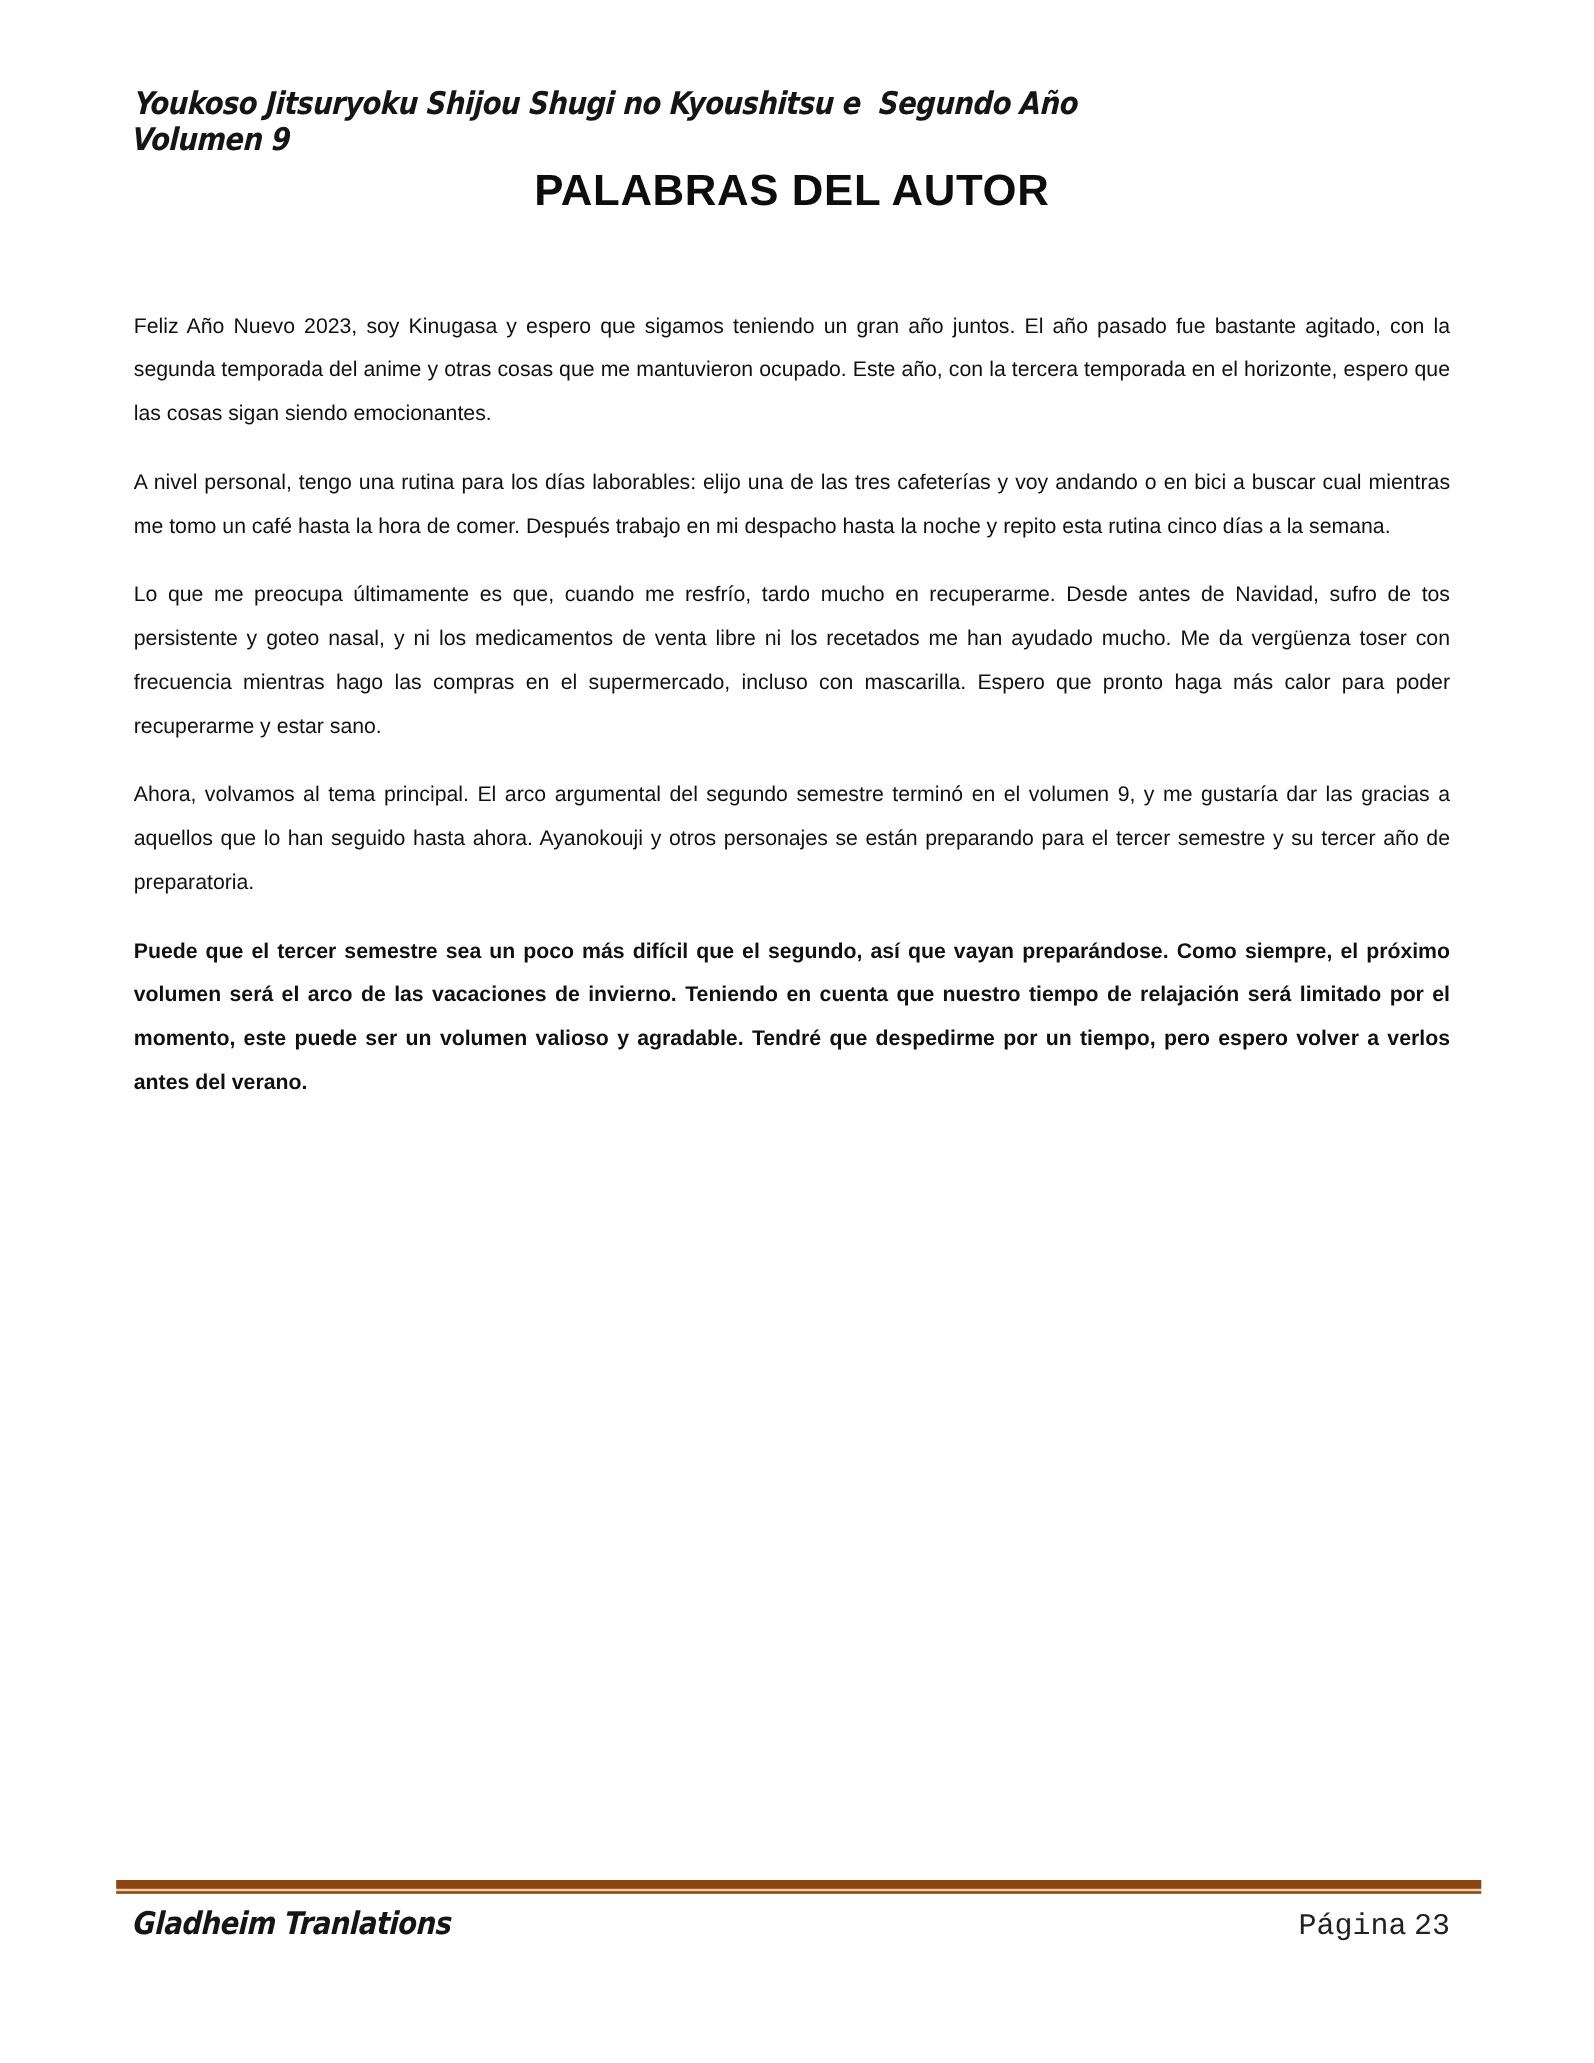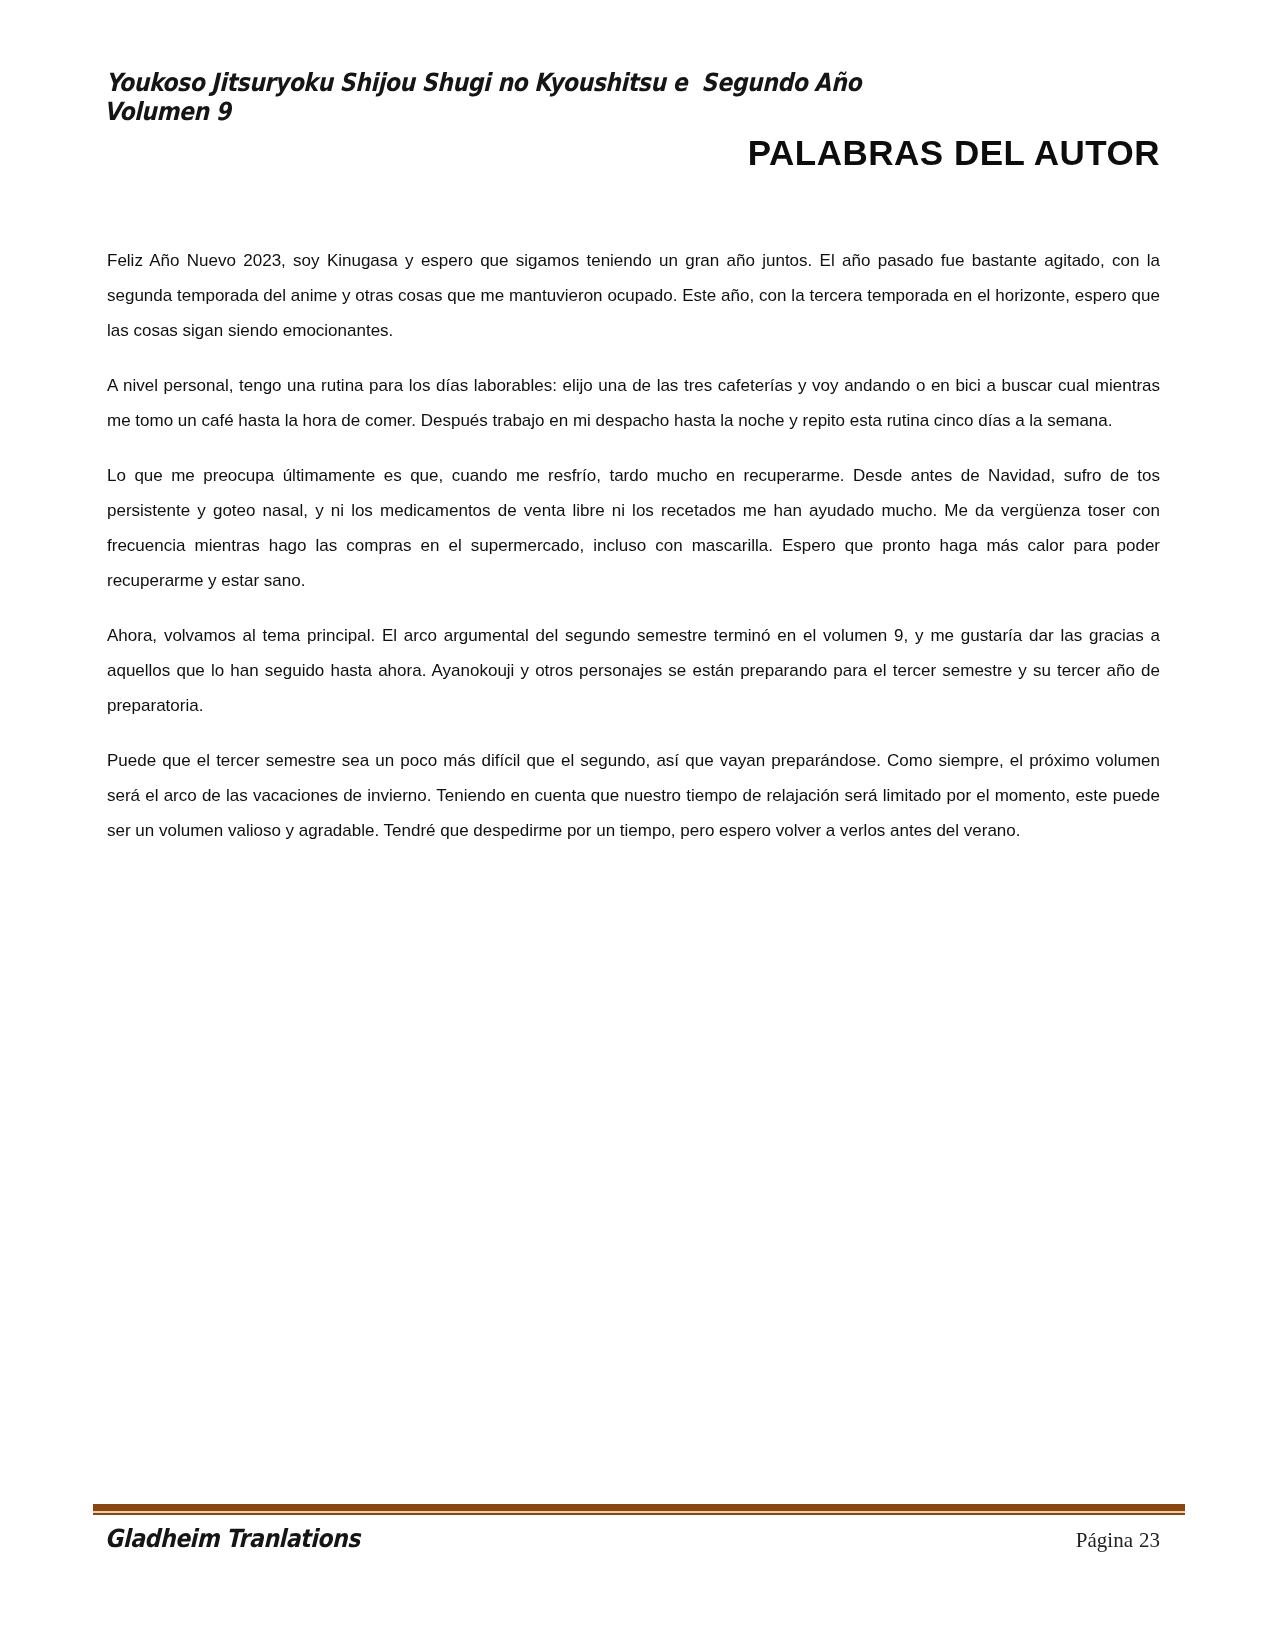--- a/index.html
+++ b/index.html
@@ -32,21 +32,21 @@
     white-space: pre-wrap;
     transform: scaleX(0.88) skewX(-4deg);
     transform-origin: left center;
   }
   .page-title {
     position: absolute;
     top: 133px;
     left: 107px;
     width: 1053px;
     margin: 0;
-    text-align: right;
+    text-align: center;
     font-family: "Liberation Sans", sans-serif;
     font-weight: bold;
     font-size: 35px;
     letter-spacing: 0.5px;
     color: #0d0d0d;
   }
   .document-body {
     position: absolute;
     top: 243px;
     left: 107px;
@@ -55,20 +55,21 @@
   .document-body p {
     margin: 0 0 20px 0;
     font-size: 17px;
     line-height: 35px;
     text-align: justify;
     text-justify: inter-word;
     color: #101010;
   }
   .document-body p:last-child {
     margin-bottom: 12px;
+    font-weight: bold;
   }
   
   .footer-rule {
     position: absolute;
     top: 1504px;
     left: 93px;
     width: 1092px;
     height: 2px;
     background: #EDCFA9;
     border-top: 7px solid #8B4513;
@@ -88,22 +89,22 @@
     font-weight: 900;
     font-style: italic;
     font-size: 25px;
     letter-spacing: -0.5px;
     color: #151515;
     transform: scaleX(0.88) skewX(-4deg);
     transform-origin: left center;
     display: inline-block;
   }
   .footer-page {
-    font-family: Liberation Serif, serif;
-    font-size: 21px;
+    font-family: Liberation Mono, monospace;
+    font-size: 24px;
     font-weight: 400;
     color: #222222;
   }
   .footer-page .num {
     margin-left: 6px;
   }
 </style>
 </head>
 <body>
 

